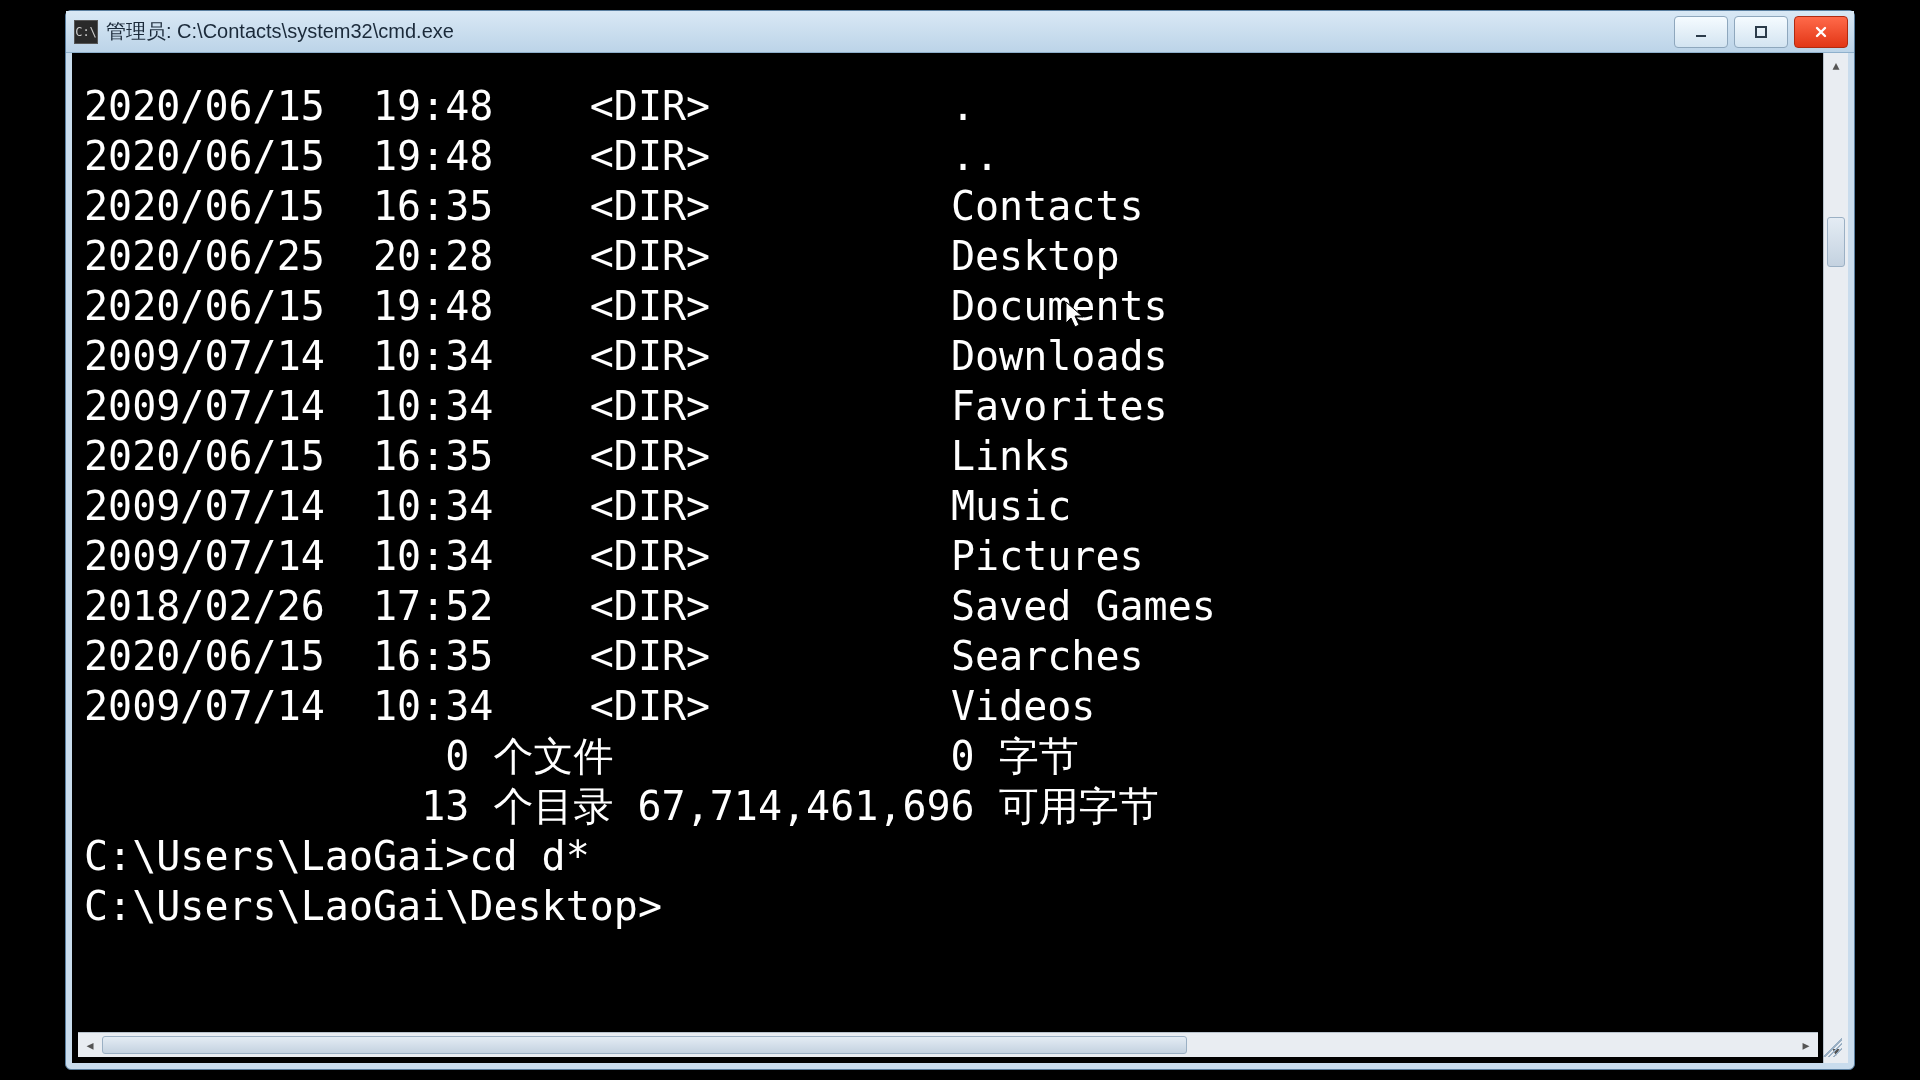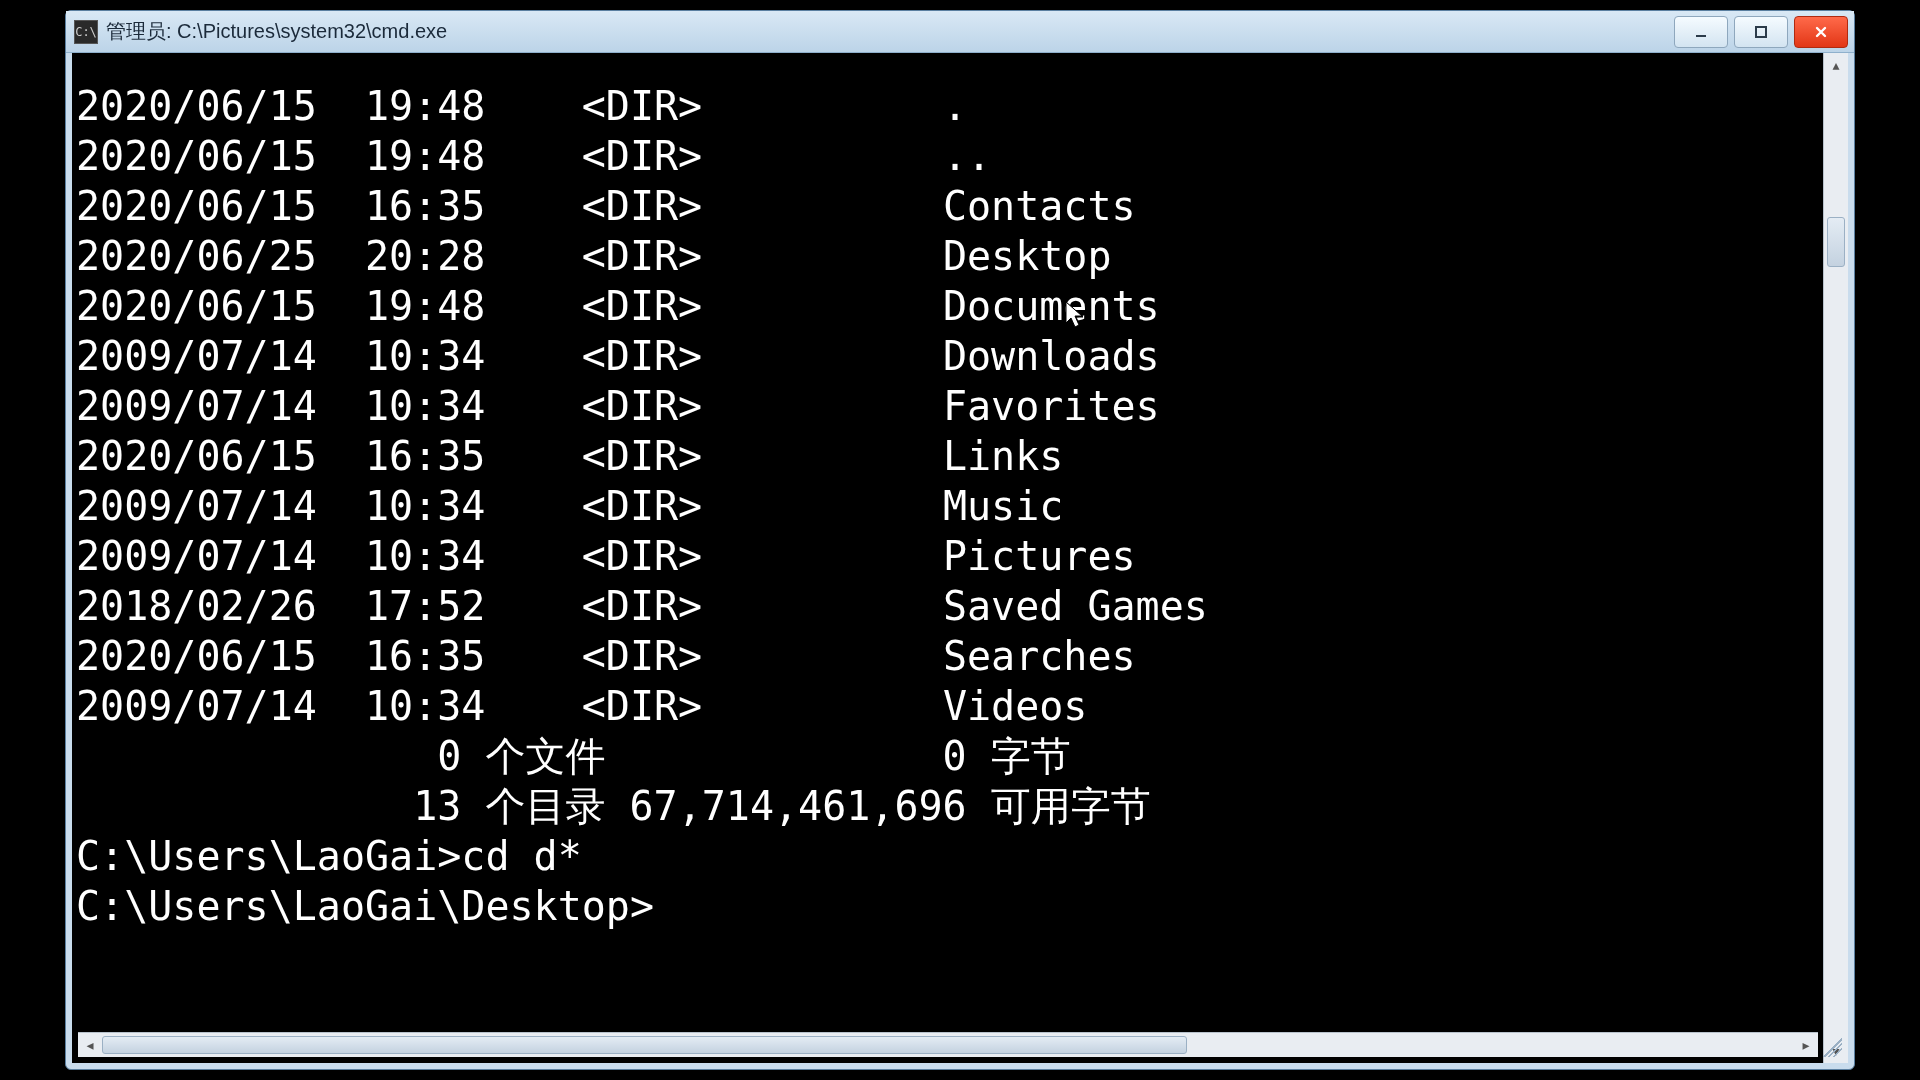--- a/index.html
+++ b/index.html
@@ -85,21 +85,21 @@
     display: flex;
     position: relative;
     box-sizing: border-box;
   }
   .terminal {
     flex: 1;
     color: #fff;
     font-family: "NSimSun", "SimSun", "Consolas", monospace;
     font-size: 40px;
     line-height: 1.25;
-    padding: 28px 4px 0 4px;
+    padding: 28px 4px 0 12px;
     white-space: pre;
     overflow: hidden;
   }
   .terminal .row-line { display:block; }
   .vscroll {
     width: 24px;
     background: #e9edf2;
     border-left: 1px solid #b8c2cc;
     display: flex;
     flex-direction: column;
@@ -194,21 +194,21 @@
     filter: drop-shadow(1px 1px 0 #000);
   }
 </style>
 </head>
 <body>
 
 <div class="viewport">
   <div class="window">
     <div class="titlebar">
       <span class="icon">C:\</span>
-      <span class="title">管理员: C:\Pictures\system32\cmd.exe</span>
+      <span class="title">管理员: C:\Contacts\system32\cmd.exe</span>
       <div class="win-buttons">
         <div class="win-btn">
           <svg width="14" height="14" viewBox="0 0 14 14">
               <rect x="2" y="10" width="10" height="2" fill="#2b3b4a"></rect>
             </svg>
         </div>
         <div class="win-btn">
           <svg width="14" height="14" viewBox="0 0 14 14">
               <rect x="2" y="2" width="10" height="10" fill="none" stroke="#2b3b4a" stroke-width="2"></rect>
             </svg>

